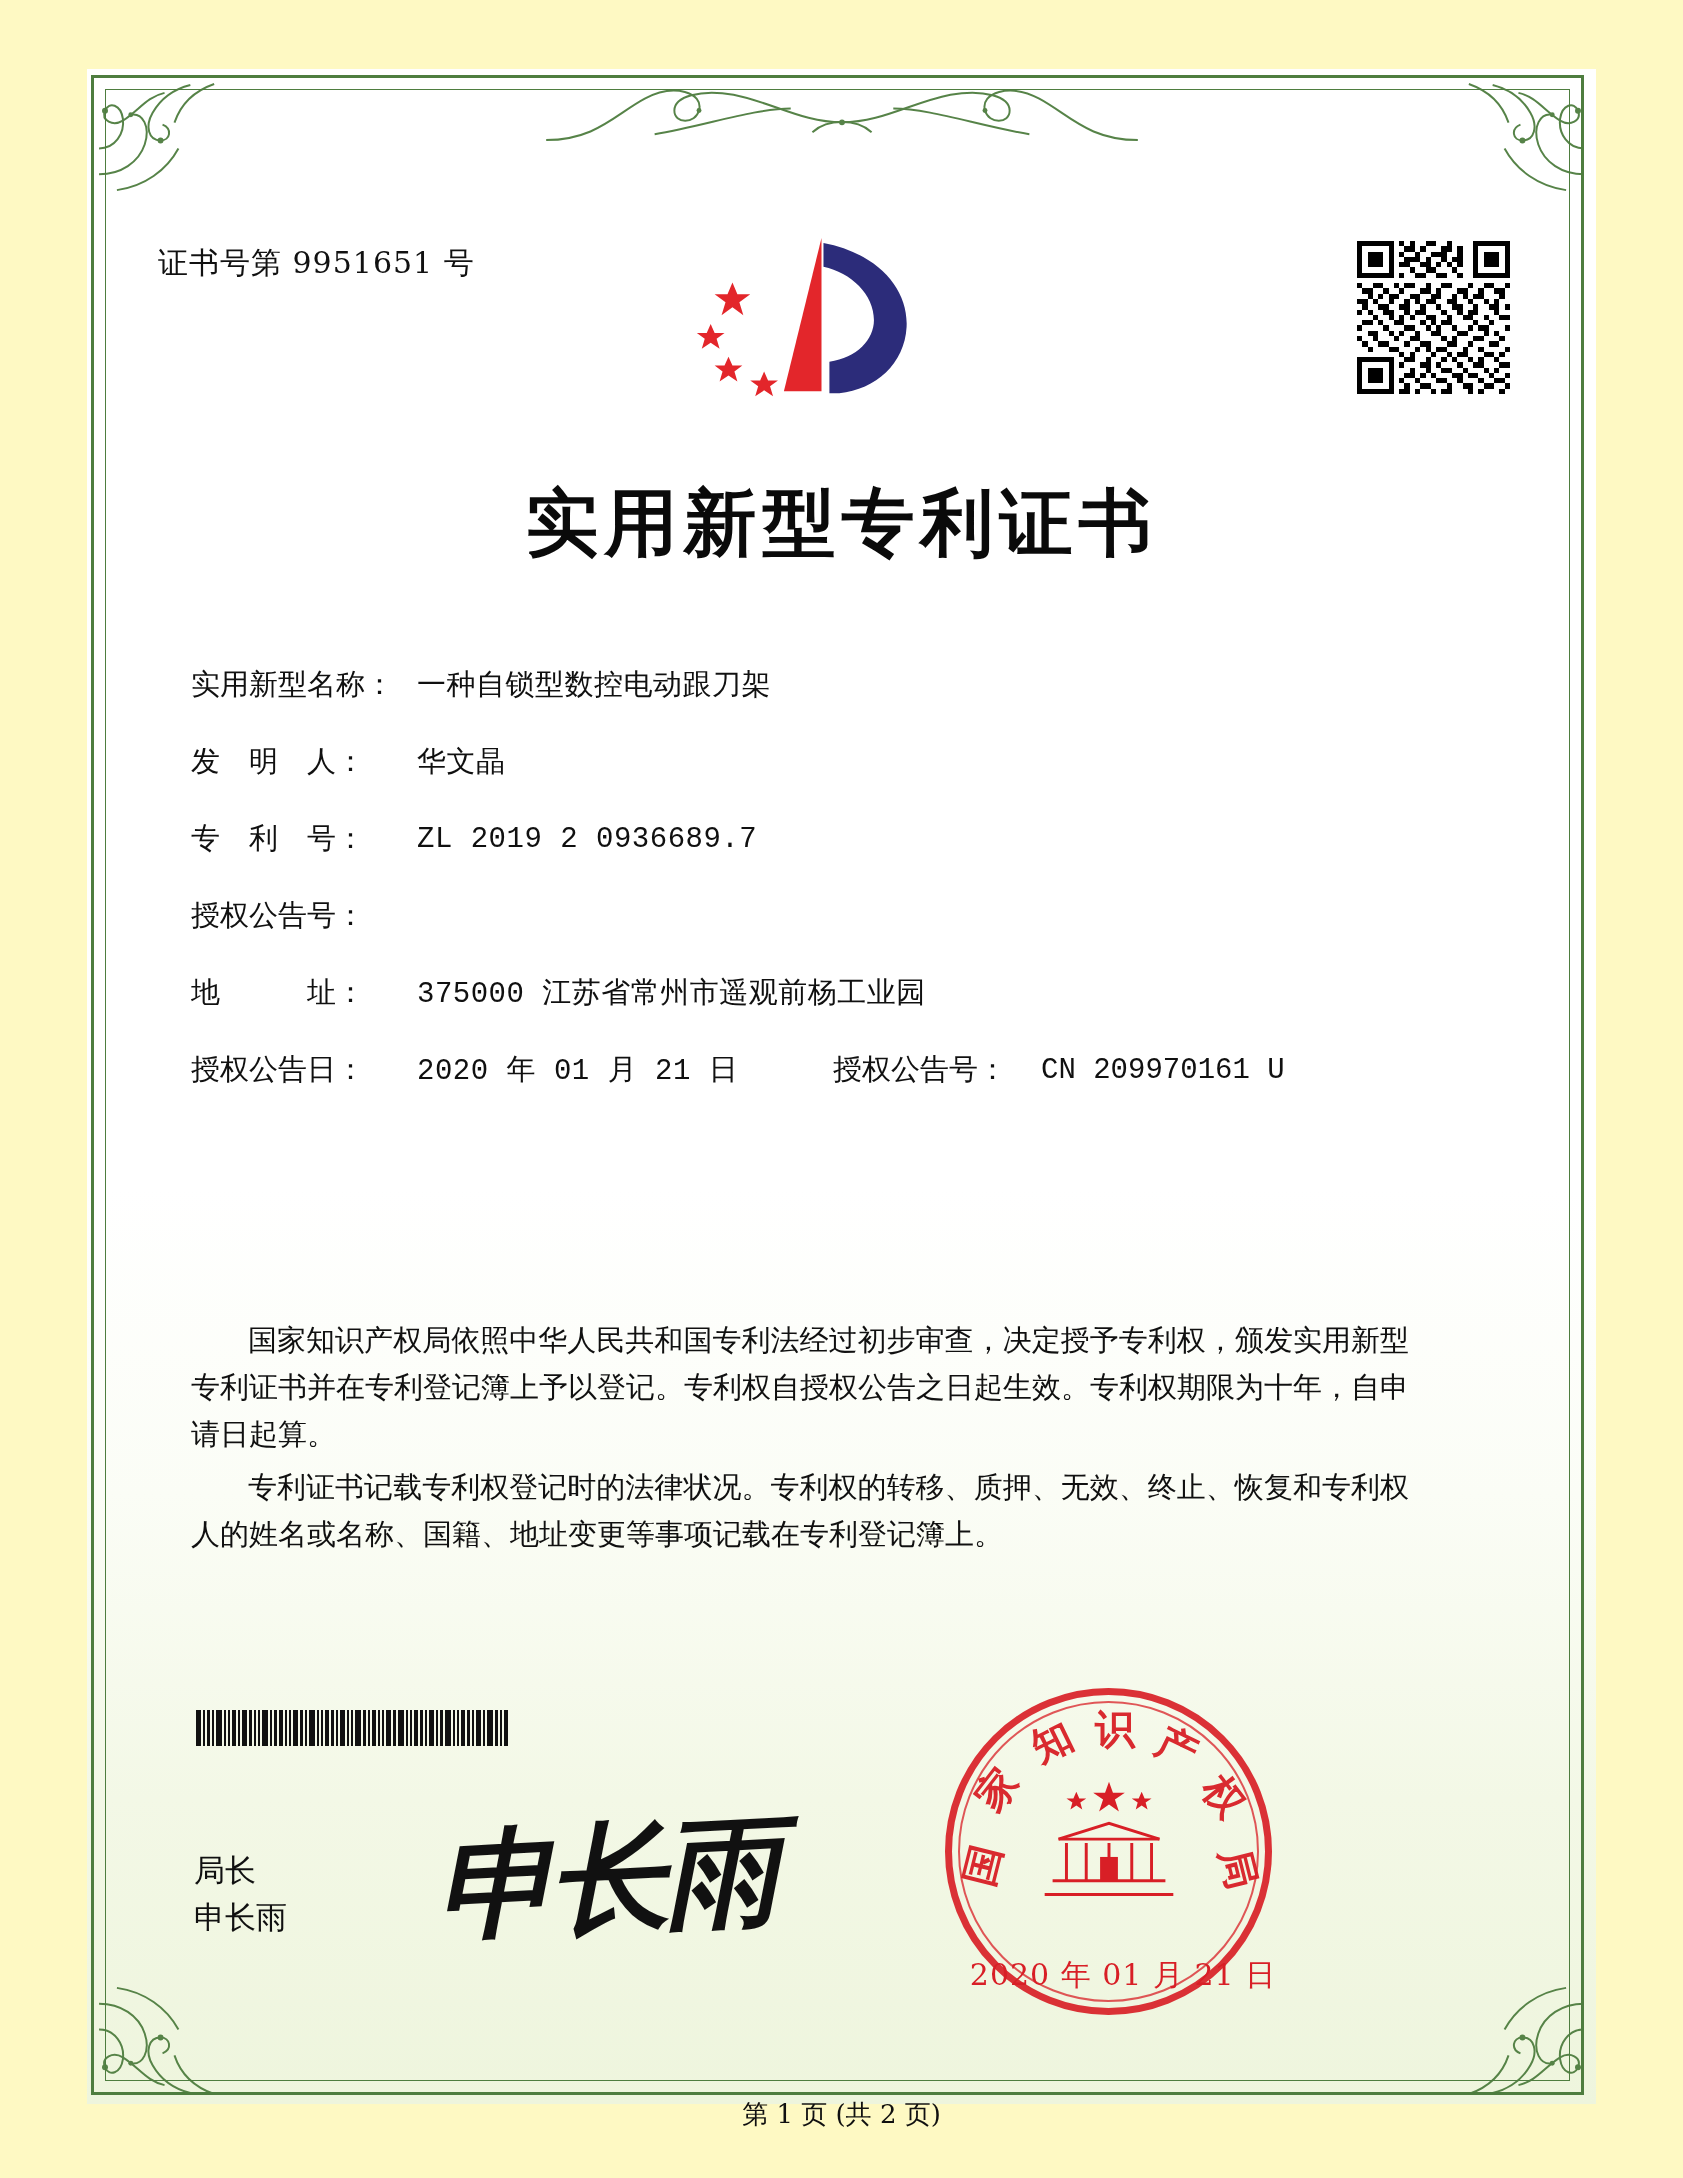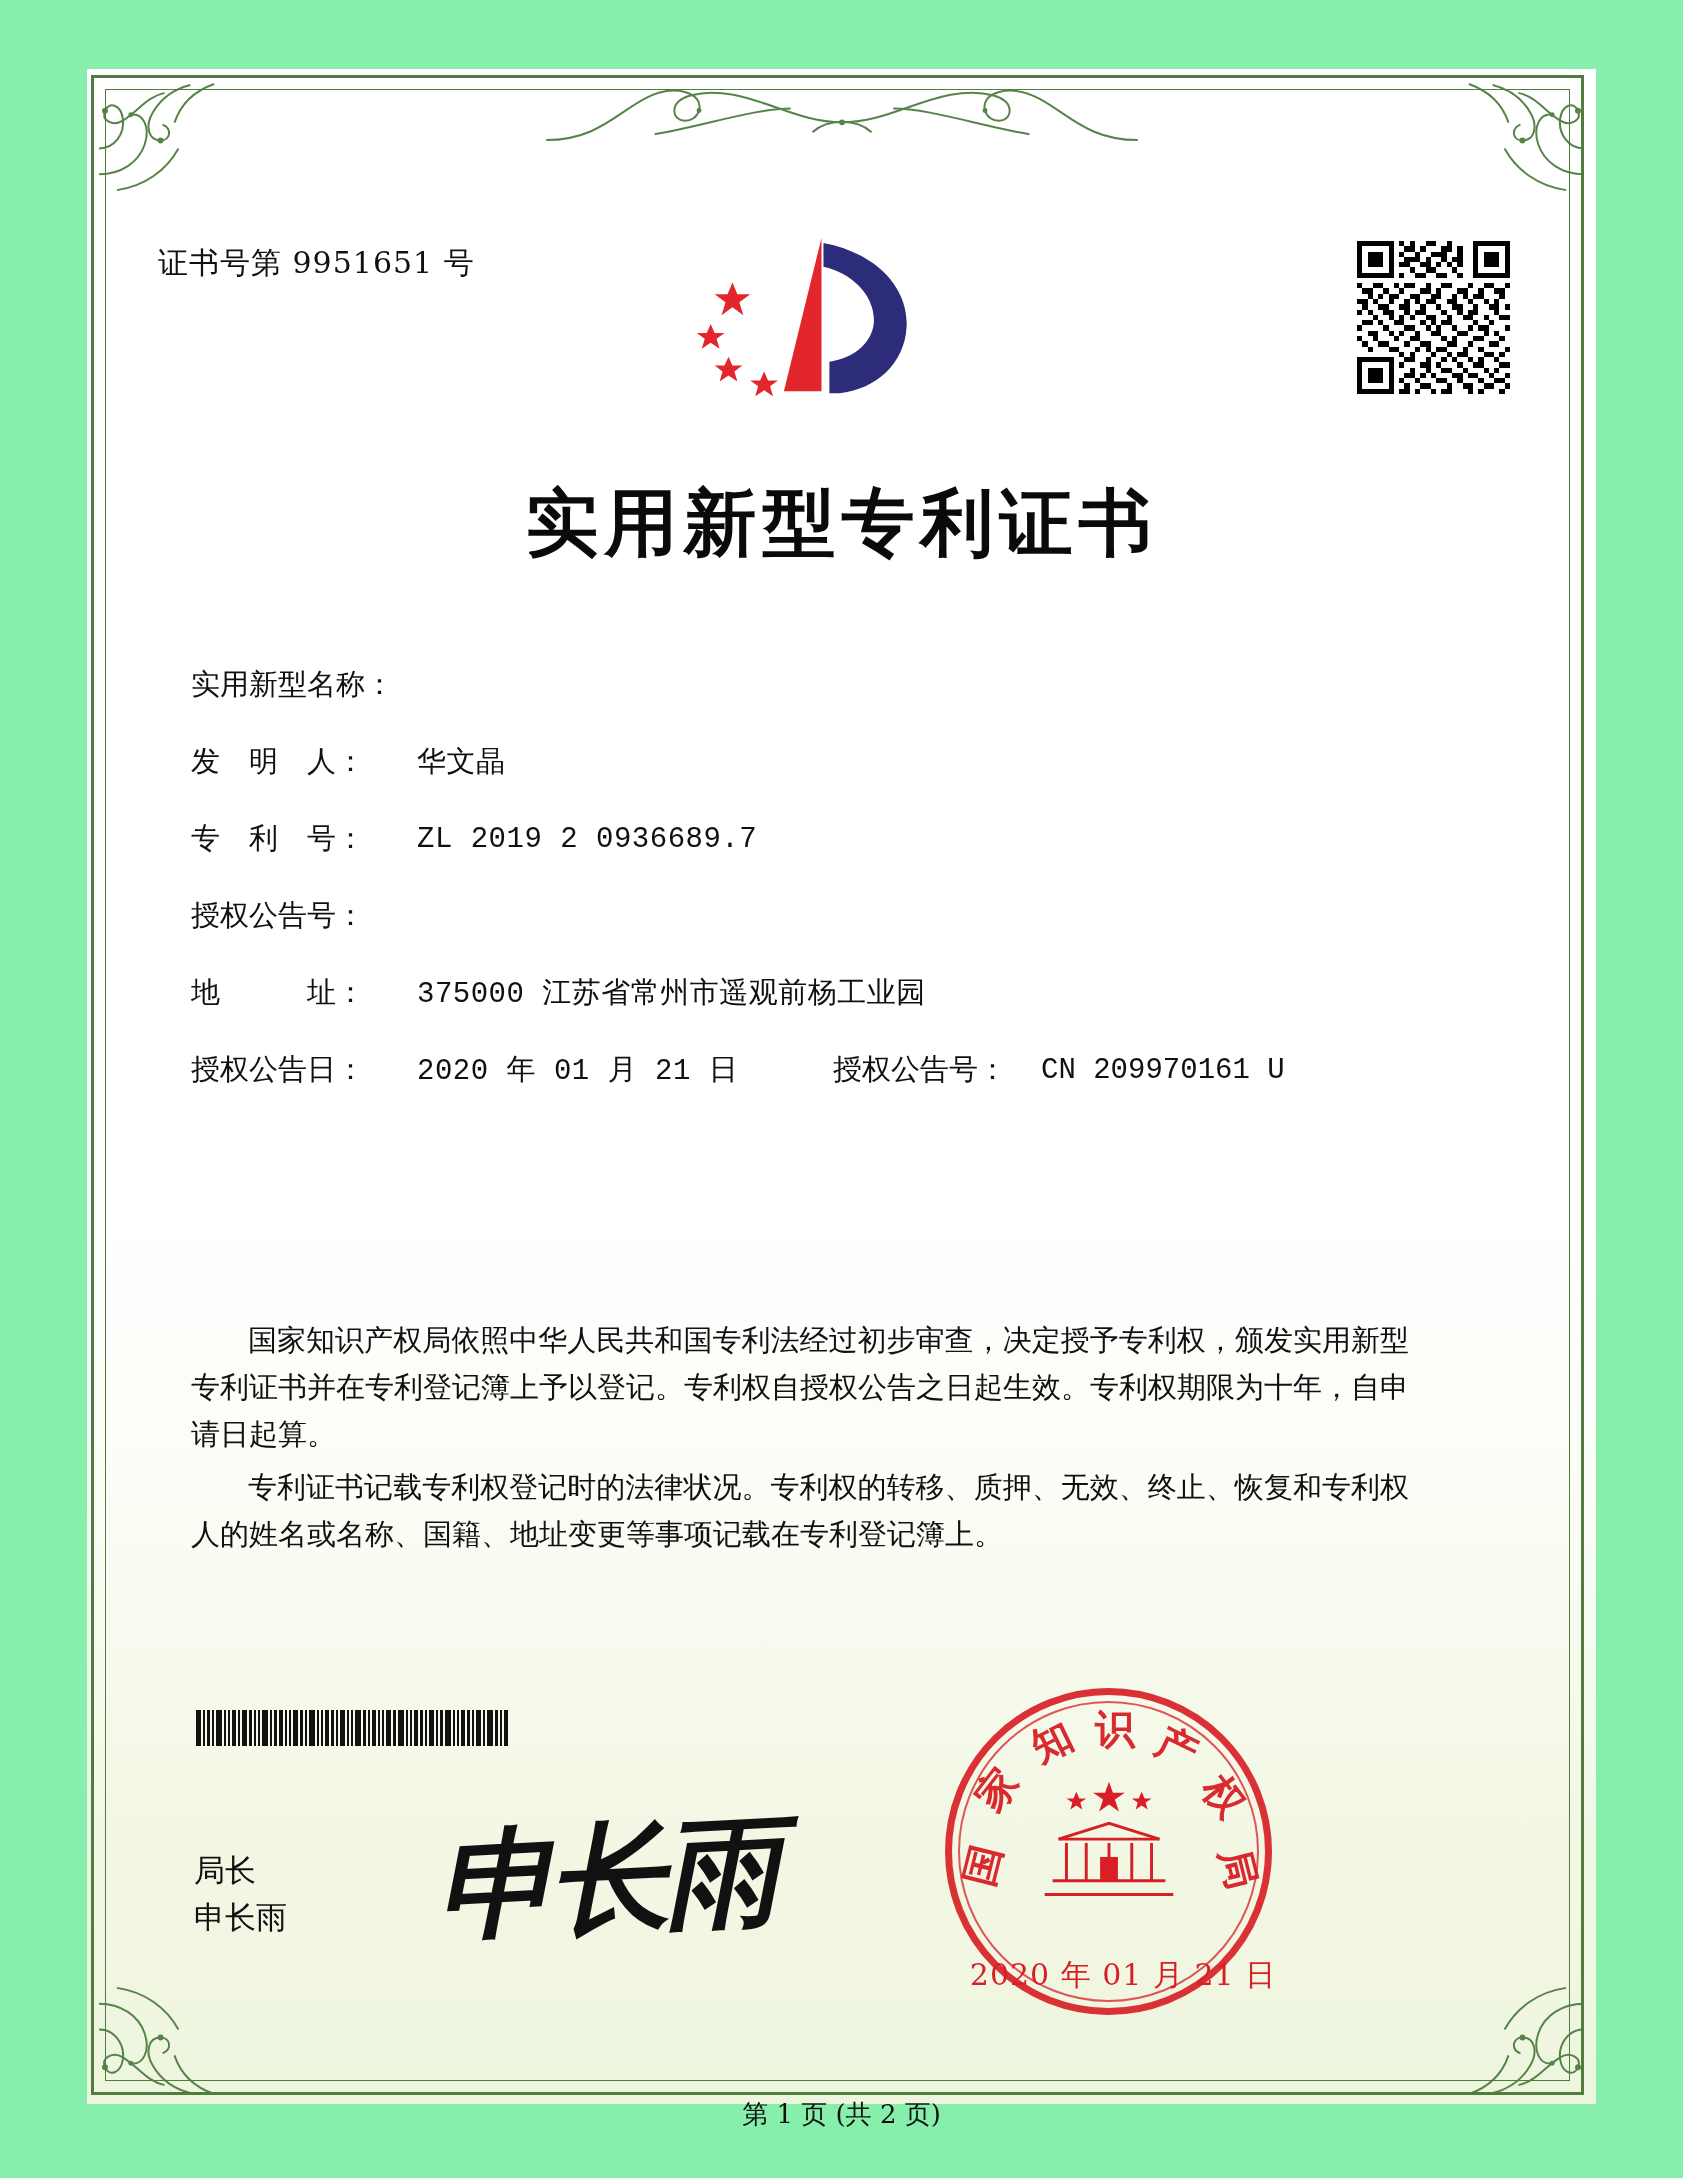--- a/index.html
+++ b/index.html
@@ -14,21 +14,21 @@
     position: relative;
     overflow: hidden;
   }
 
   
   .page {
     position: absolute;
     left: 0; top: 0;
     width: 1683px;
     height: 2178px;
-    background: #86efac;
+    background: #fef9c3;
   }
 
   .paper {
     position: absolute;
     left: 87px;
     top: 69px;
     width: 1509px;
     height: 2035px;
     background: linear-gradient(to bottom, #ffffff 0%, #ffffff 55%, #fbfdf6 70%, #f3f8e6 85%, #eef5dd 100%);
   }
@@ -570,20 +570,21 @@
         <rect x="23" y="28" width="1" height="1"></rect>
         <rect x="27" y="28" width="1" height="1"></rect>
     </g>
   </svg>
 
   <div class="title">实用新型专利证书</div>
 
   <div class="fields">
     <div class="frow">
       <span class="flabel">实用新型名称：</span>
+      <span class="fvalue">一种自锁型数控电动跟刀架</span>
     </div>
     <div class="frow">
       <span class="flabel">发　明　人：</span>
       <span class="fvalue">华文晶</span>
     </div>
     <div class="frow">
       <span class="flabel">专　利　号：</span>
       <span class="fvalue">ZL 2019 2 0936689.7</span>
     </div>
     <div class="frow">

